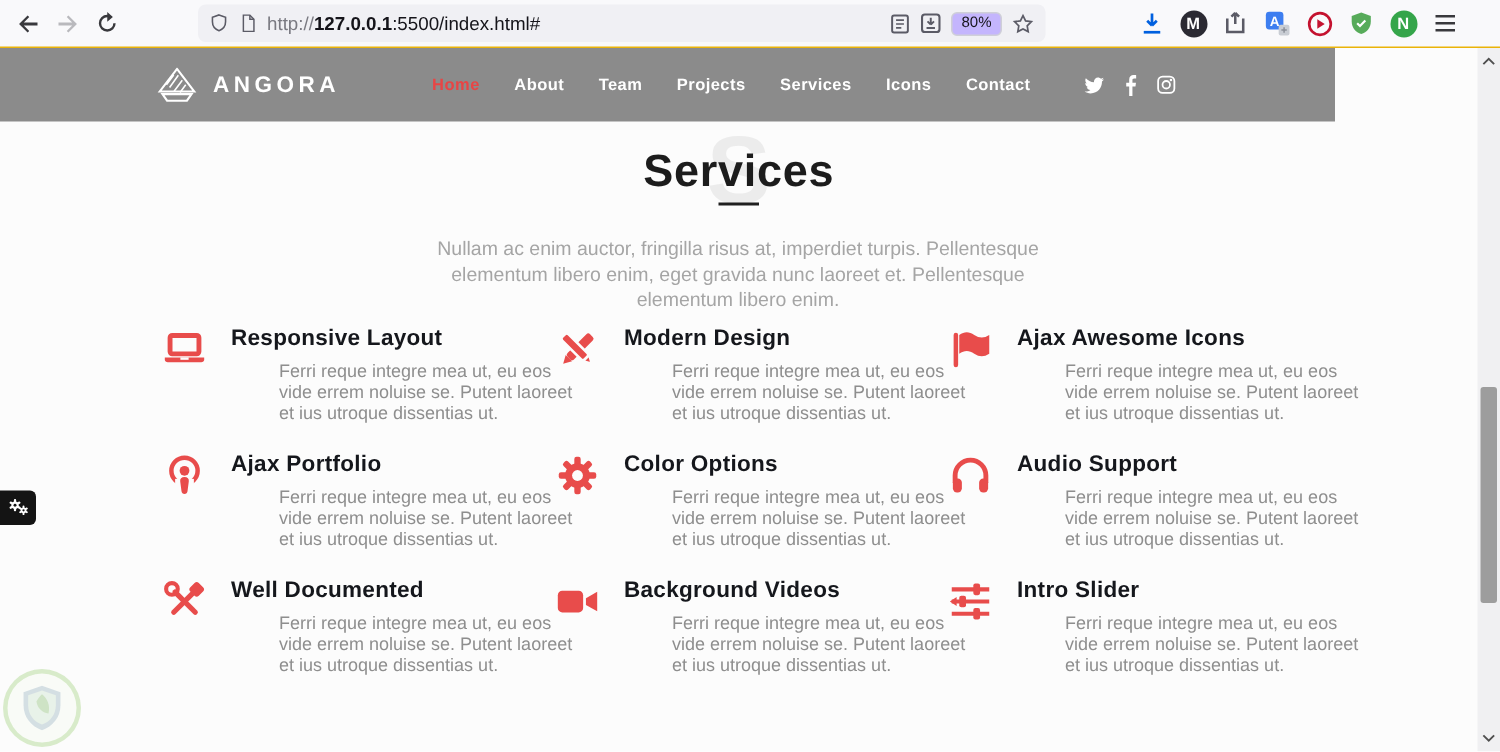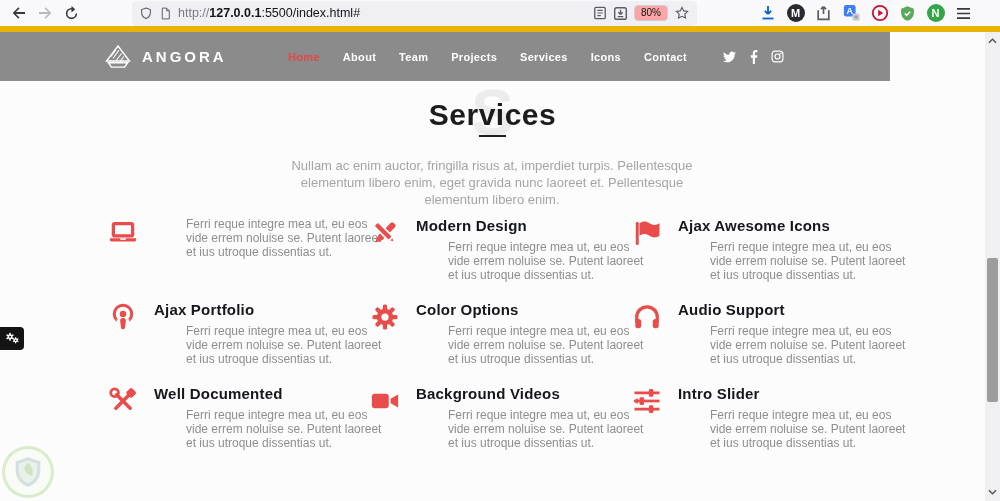--- a/index.html
+++ b/index.html
@@ -1,27 +1,27 @@
 <!DOCTYPE html>
 <html><head>
 <meta charset="utf-8">
 <style>
   * { margin:0; padding:0; box-sizing:border-box; }
   html,body { width:1000px; height:501px; overflow:hidden; font-family:"Liberation Sans", sans-serif; background:#fff; }
   .screen { position:relative; width:1000px; height:501px; background:#fcfcfc; }
 
   
   .toolbar { position:absolute; top:0; left:0; width:1000px; height:32px; background:#f9f9fb;
-             border-bottom:6px solid #eab308; display:flex; align-items:center; padding:0 8px 0 6px; z-index:30; }
+             border-bottom:1px solid #eab308; display:flex; align-items:center; padding:0 8px 0 6px; z-index:30; }
   .tb-btn { width:26px; height:26px; display:flex; align-items:center; justify-content:center; border-radius:4px; flex:none; }
   .urlbar { width:565px; height:25px; margin-left:48px; background:#f0f0f4; border-radius:5px;
             display:flex; align-items:center; padding:0 7px; gap:6px; flex:none; }
   .url-text { flex:1; font-size:12.5px; color:#15141a; white-space:nowrap; overflow:hidden; }
   .url-text .proto { color:#7a7a82; }
-  .zoom-pill { background:#fca5a5; border:1px solid #cfcfd8; border-radius:4px; font-size:10px; color:#15141a;
+  .zoom-pill { background:#c4b5fd; border:1px solid #cfcfd8; border-radius:4px; font-size:10px; color:#15141a;
                padding:2px 6px; line-height:1; flex:none; }
   .ext-area { display:flex; align-items:center; gap:7px; margin-left:60px; }
   .ext-ic { width:21px; height:21px; display:flex; align-items:center; justify-content:center; flex:none; }
   .circle-badge { width:18px; height:18px; border-radius:50%; display:flex; align-items:center; justify-content:center;
                   font-size:11px; font-weight:bold; color:#fff; }
 
   
   .navbar { position:absolute; top:32px; left:0; width:890px; height:49px; background:#8b8b8b;
             display:flex; align-items:center; padding-left:103px; z-index:20; }
   .brand { display:flex; align-items:center; gap:9px; cursor:pointer; }
@@ -205,20 +205,21 @@
 
     <div class="grid">
 
       <div class="service">
         <svg class="svc-icon" viewBox="0 0 24 24">
           <rect x="4.3" y="4.5" width="15.4" height="9.8" rx="1.2" fill="none" stroke="#e84c4b" stroke-width="2.6"></rect>
           <path d="M1.5 16.2h21v1.1c0 .9-.7 1.5-1.6 1.5H3.1c-.9 0-1.6-.6-1.6-1.5z" fill="#e84c4b"></path>
           <rect x="9.8" y="16.2" width="4.4" height="1.3" fill="#fcfcfc"></rect>
         </svg>
         <div>
+            <div class="svc-title">Responsive Layout</div>
         <div class="svc-text">Ferri reque integre mea ut, eu eos vide errem noluise se. Putent laoreet et ius utroque dissentias ut.</div>
           </div>
       </div>
 
       <div class="service">
         <svg class="svc-icon" viewBox="0 0 24 24">
           <g fill="#e84c4b">
             <g transform="rotate(45 12 12)">
                 <rect x="9.6" y="1.5" width="4.8" height="17" rx="1.4"></rect>
                 <path d="M9.6 18.5h4.8L12 22.8z"></path>

